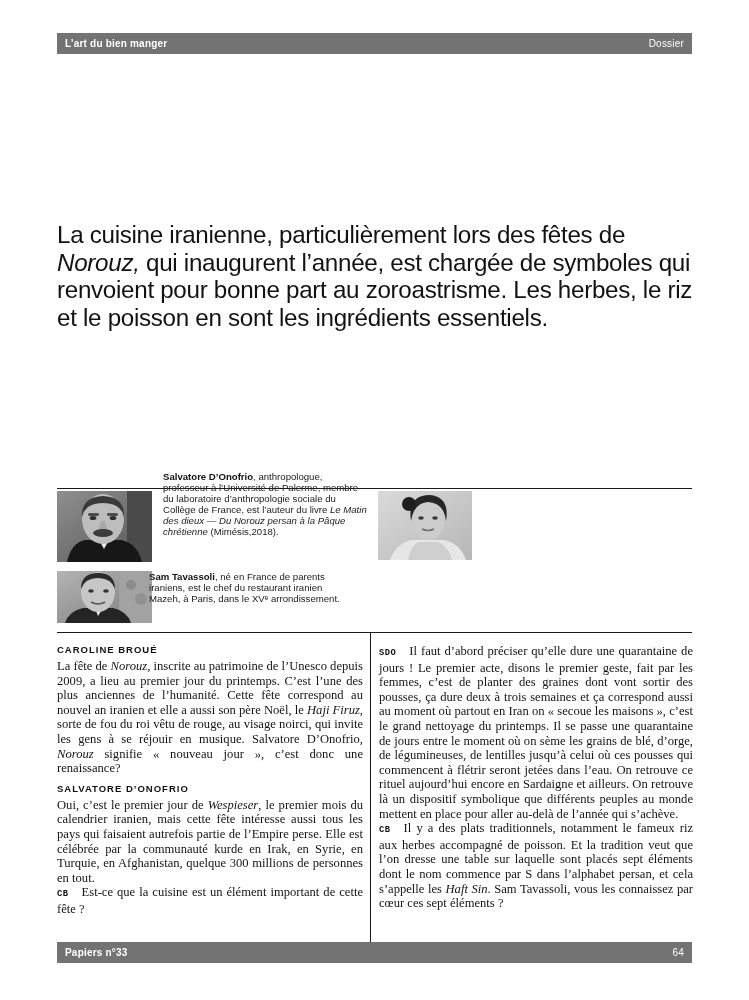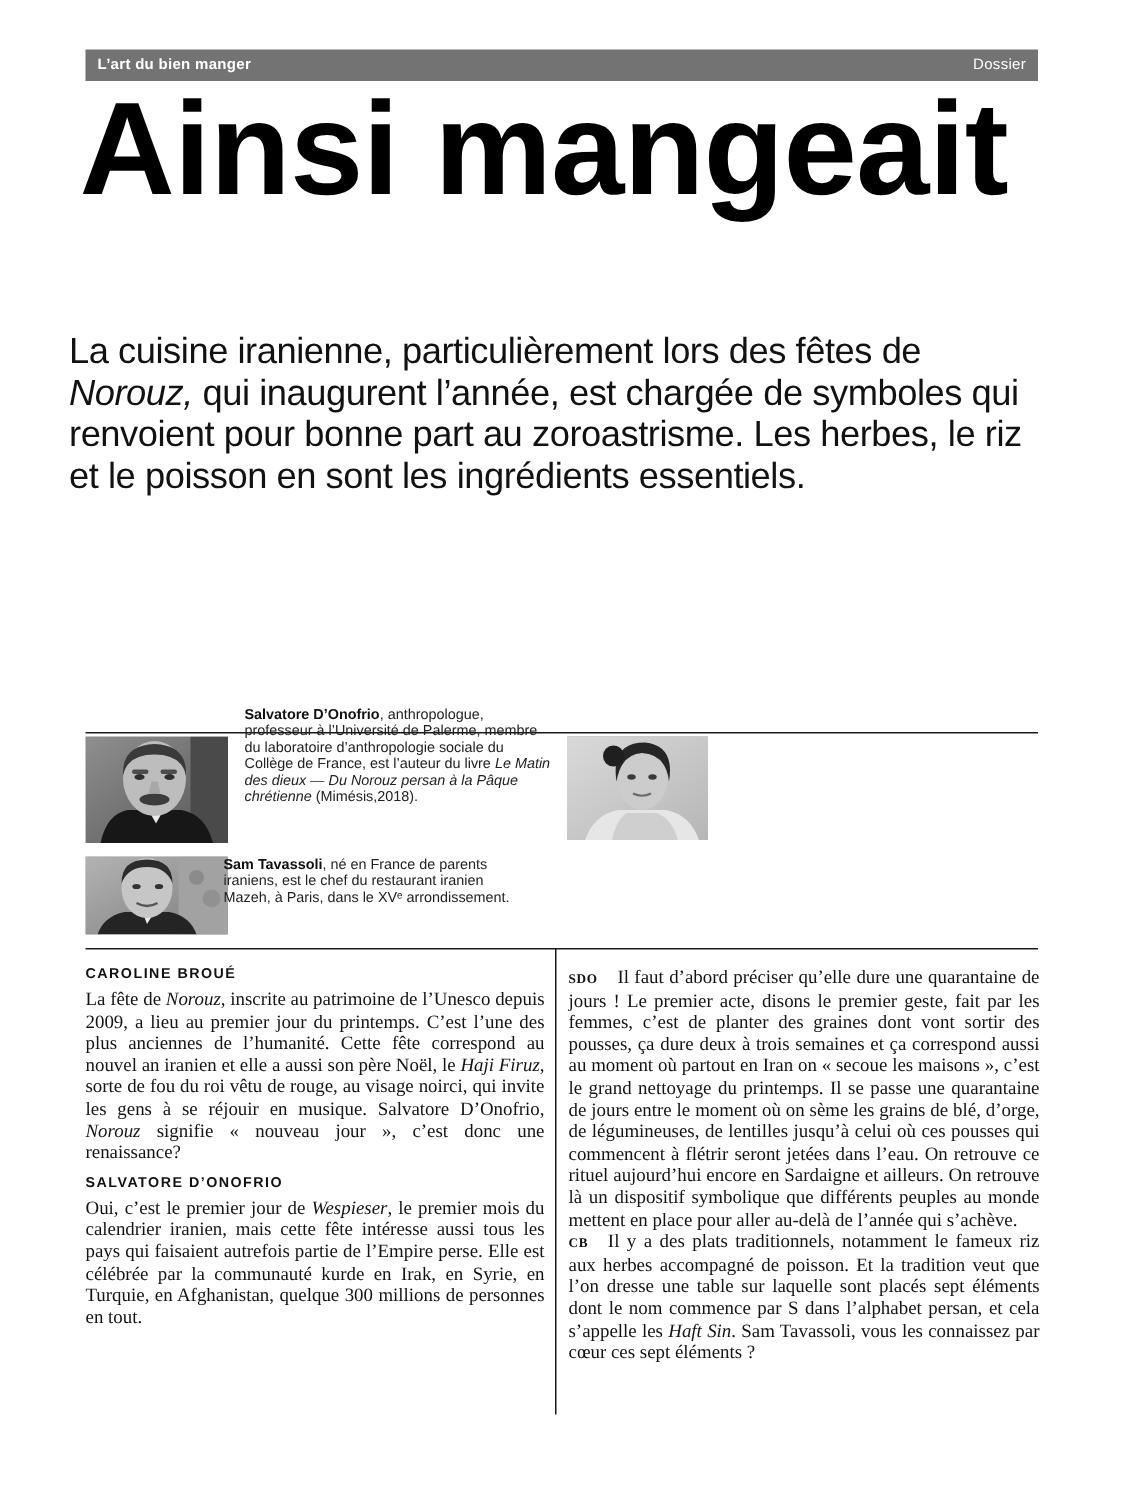--- a/index.html
+++ b/index.html
@@ -12,55 +12,54 @@
        display:flex;justify-content:space-between;align-items:center;
        padding:0 8px;box-sizing:border-box;
        font-size:10px;font-weight:bold;letter-spacing:0.2px;}
   .bar .bar-right{font-weight:normal;}
 
   
   .headline{left:53px;top:61px;color:#000000;font-weight:bold;
             font-size:88px;line-height:76px;letter-spacing:-0.5px;white-space:nowrap;}
 
   
-  .intro{left:46px;top:221px;width:640px;color:#121212;
+  .intro{left:57px;top:221px;width:640px;color:#121212;
          font-size:24.2px;line-height:27.6px;letter-spacing:-0.3px;}
 
   
   .rule-h{height:1px;background:#1a1a1a;}
   .rule-v{width:1px;background:#1a1a1a;}
 
   
   .photo{overflow:hidden;background:#9a9a9a;}
   .photo svg{display:block;width:100%;height:100%;}
   .bio{font-size:9.6px;line-height:11px;color:#222222;}
   .bio b{color:#111111;}
 
   
   .col{color:#141414;}
   .colhead{font-size:9.5px;font-weight:bold;letter-spacing:1px;color:#111111;margin:0 0 4px 0;}
   .colhead.second{margin-top:7px;}
   .bodytext{font-family:"Liberation Serif",serif;font-size:12.6px;line-height:14.6px;
             text-align:justify;color:#141414;margin:0;}
   .turn{}
-  .spk{font-family:Liberation Serif, serif;font-size:8.8px;font-weight:bold;
+  .spk{font-family:Liberation Mono, monospace;font-size:8.8px;font-weight:bold;
        letter-spacing:0.5px;color:#111111;margin-right:13px;}
 </style>
 </head>
 <body>
 
 <div class="page">
 
   <div class="abs bar" style="top:33px;">
     <span>L’art du bien manger</span>
     <span class="bar-right">Dossier</span>
   </div>
 
   <div class="abs headline">
-    <div>Ainsi mangeait</div>
   </div>
 
   <div class="abs intro">La cuisine iranienne, particulièrement lors des fêtes de <i>Norouz,</i> qui inaugurent l’année, est chargée de symboles qui renvoient pour bonne part au zoroastrisme. Les herbes, le riz et le poisson en sont les ingrédients essentiels.</div>
 
   <div class="abs rule-h" style="left:57px;top:488px;width:635px;"></div>
 
   <div class="abs photo" style="left:57px;top:491px;width:95px;height:71px;">
     <svg viewBox="0 0 95 71">
       <defs>
           <linearGradient id="g1" x1="0" y1="0" x2="1" y2="1">
@@ -128,21 +127,26 @@
   </div>
 
   <div class="abs rule-h" style="left:57px;top:632px;width:635px;"></div>
   <div class="abs rule-v" style="left:370px;top:632px;height:311px;"></div>
 
   <div class="abs col" style="left:57px;top:644px;width:306px;">
     <h3 class="colhead">CAROLINE BROUÉ</h3>
     <p class="bodytext">La fête de <i>Norouz</i>, inscrite au patrimoine de l’Unesco depuis 2009, a lieu au premier jour du printemps. C’est l’une des plus anciennes de l’humanité. Cette fête correspond au nouvel an iranien et elle a aussi son père Noël, le <i>Haji Firuz</i>, sorte de fou du roi vêtu de rouge, au visage noirci, qui invite les gens à se réjouir en musique. Salvatore D’Onofrio, <i>Norouz</i> signifie « nouveau jour », c’est donc une renaissance?</p>
     <h3 class="colhead second">SALVATORE D’ONOFRIO</h3>
     <p class="bodytext">Oui, c’est le premier jour de <i>Wespieser</i>, le premier mois du calendrier iranien, mais cette fête intéresse aussi tous les pays qui faisaient autrefois partie de l’Empire perse. Elle est célébrée par la communauté kurde en Irak, en Syrie, en Turquie, en Afghanistan, quelque 300 millions de personnes en tout.</p>
+    <p class="bodytext turn"><span class="spk">CB</span><span>Est-ce que la cuisine est un élément important de cette fête ?</span></p>
   </div>
 
   <div class="abs col" style="left:379px;top:644px;width:314px;">
     <p class="bodytext"><span class="spk">SDO</span><span>Il faut d’abord préciser qu’elle dure une quarantaine de jours ! Le premier acte, disons le premier geste, fait par les femmes, c’est de planter des graines dont vont sortir des pousses, ça dure deux à trois semaines et ça correspond aussi au moment où partout en Iran on « secoue les maisons », c’est le grand nettoyage du printemps. Il se passe une quarantaine de jours entre le moment où on sème les grains de blé, d’orge, de légumineuses, de lentilles jusqu’à celui où ces pousses qui commencent à flétrir seront jetées dans l’eau. On retrouve ce rituel aujourd’hui encore en Sardaigne et ailleurs. On retrouve là un dispositif symbolique que différents peuples au monde mettent en place pour aller au-delà de l’année qui s’achève.</span></p>
     <p class="bodytext turn"><span class="spk">CB</span><span>Il y a des plats traditionnels, notamment le fameux riz aux herbes accompagné de poisson. Et la tradition veut que l’on dresse une table sur laquelle sont placés sept éléments dont le nom commence par S dans l’alphabet persan, et cela s’appelle les <i>Haft Sin</i>. Sam Tavassoli, vous les connaissez par cœur ces sept éléments ?</span></p>
   </div>
 
+  <div class="abs bar" style="top:942px;">
+    <span>Papiers n°33</span>
+    <span class="bar-right">64</span>
+  </div>
 
 </div>
 
 </body></html>

